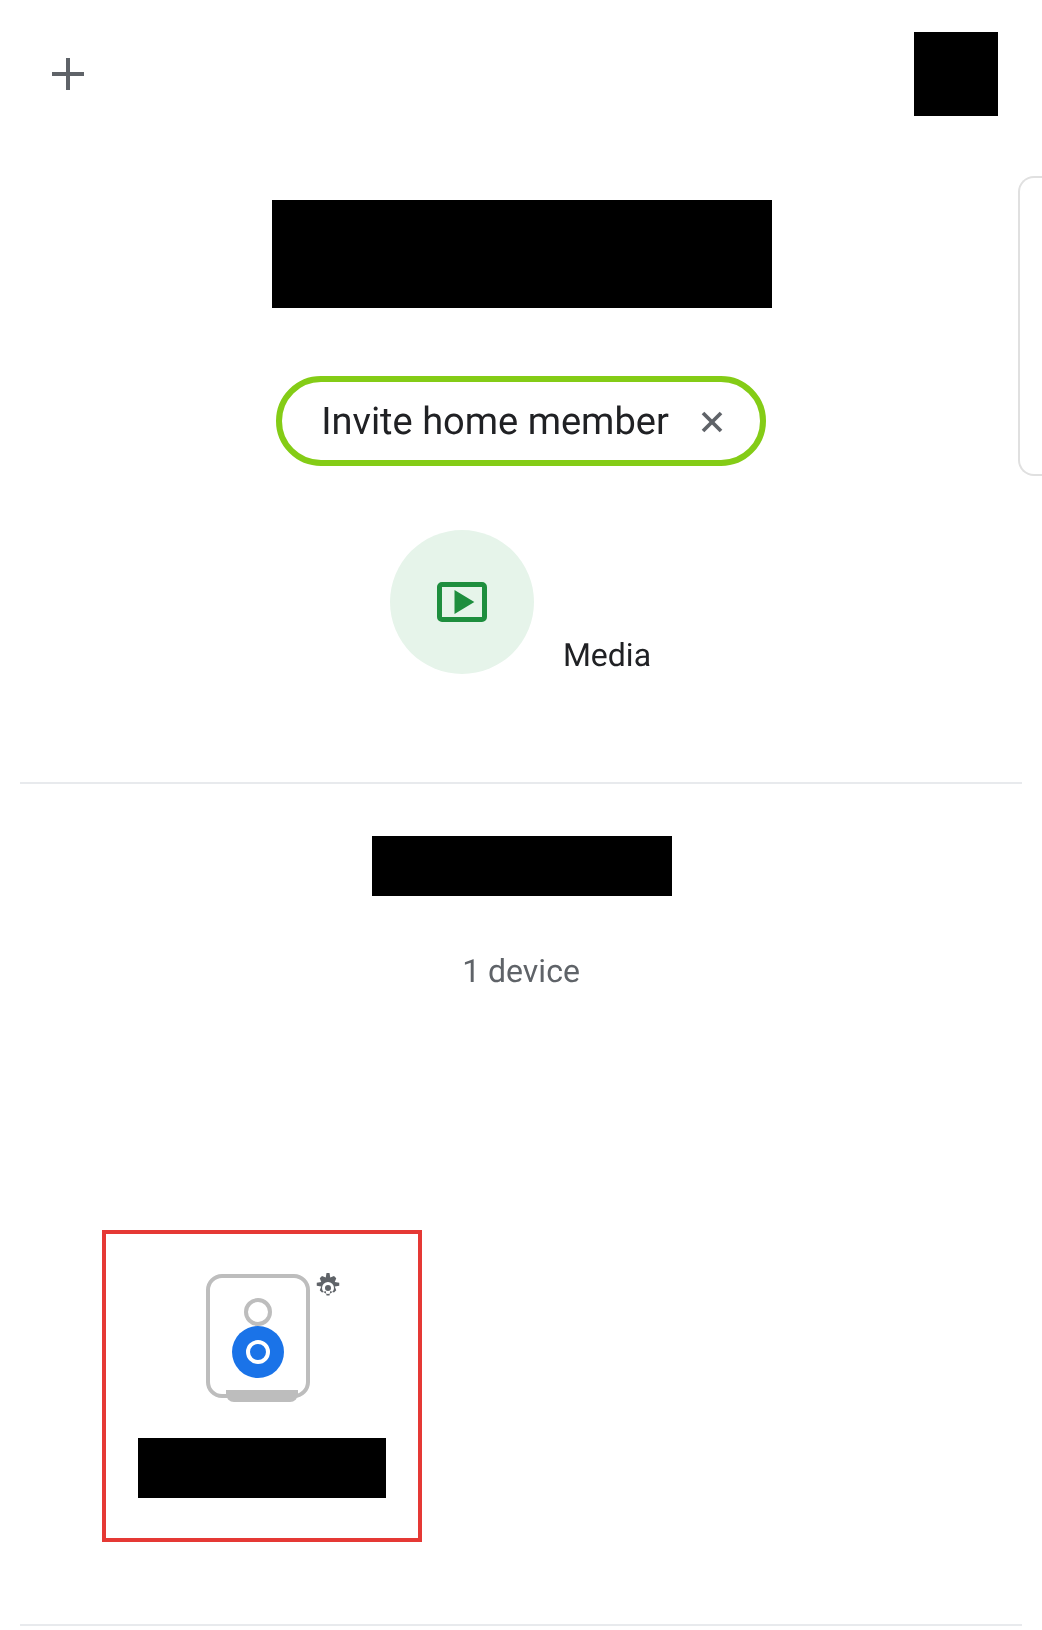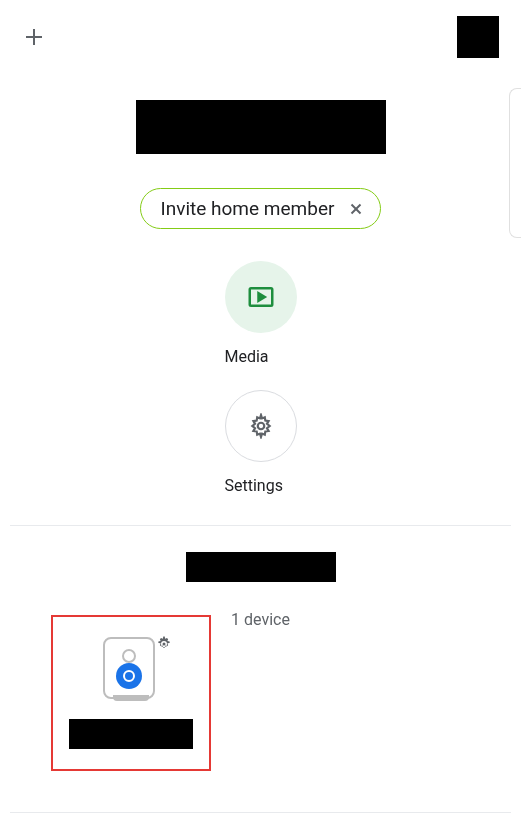--- a/index.html
+++ b/index.html
@@ -35,21 +35,21 @@
     .home-title {
       width: 250px;
       height: 54px;
       background: #000;
       margin: 42px auto 34px auto;
     }
     .invite-chip {
       display: flex;
       align-items: center;
       gap: 12px;
-      border: 1px solid #84cc16;
+      border: 3px solid #84cc16;
       border-radius: 24px;
       padding: 8px 14px 8px 20px;
       margin: 0 auto 32px auto;
       width: fit-content;
       cursor: pointer;
     }
     .invite-chip span.label {
       font-size: 19px;
       color: #202124;
     }
@@ -62,22 +62,22 @@
       color: #5f6368;
     }
     .actions-row {
       display: flex;
       justify-content: center;
       gap: 42px;
       margin-bottom: 24px;
     }
     .action-item {
       display: flex;
-      flex-direction: column;
-      align-items: flex-start;
+      flex-direction: row;
+      align-items: flex-end;
       gap: 14px;
       cursor: pointer;
     }
     .action-circle {
       width: 72px;
       height: 72px;
       border-radius: 50%;
       display: flex;
       align-items: center;
       justify-content: center;
@@ -242,29 +242,20 @@
       <svg width="30" height="30" viewBox="0 0 24 24" fill="none" stroke="#1e8e3e" stroke-width="2">
           <rect x="3" y="5" width="18" height="14" rx="1"></rect>
           <polygon points="10,9 10,15 15,12" fill="#1e8e3e"></polygon>
         </svg>
     </div>
     <span class="action-label">Media</span>
   </div>
 </div>
 
 <div class="actions-row">
-  <div class="action-item">
-    <div class="action-circle circle-outline">
-      <svg width="26" height="26" viewBox="0 0 24 24" fill="none" stroke="#5f6368" stroke-width="2">
-          <circle cx="12" cy="12" r="3"></circle>
-          <path d="M12 2 L13 5 L15.5 4 L16 7 L19 7.5 L17.5 10 L20 12 L17.5 14 L19 16.5 L16 17 L15.5 20 L13 19 L12 22 L11 19 L8.5 20 L8 17 L5 16.5 L6.5 14 L4 12 L6.5 10 L5 7.5 L8 7 L8.5 4 L11 5 Z"></path>
-        </svg>
-    </div>
-    <span class="action-label">Settings</span>
-  </div>
 </div>
 
 <hr class="divider">
 
 <div class="room-section">
   <div class="room-title"></div>
   <div class="device-count">1 device</div>
 </div>
 
 <div class="device-card">

